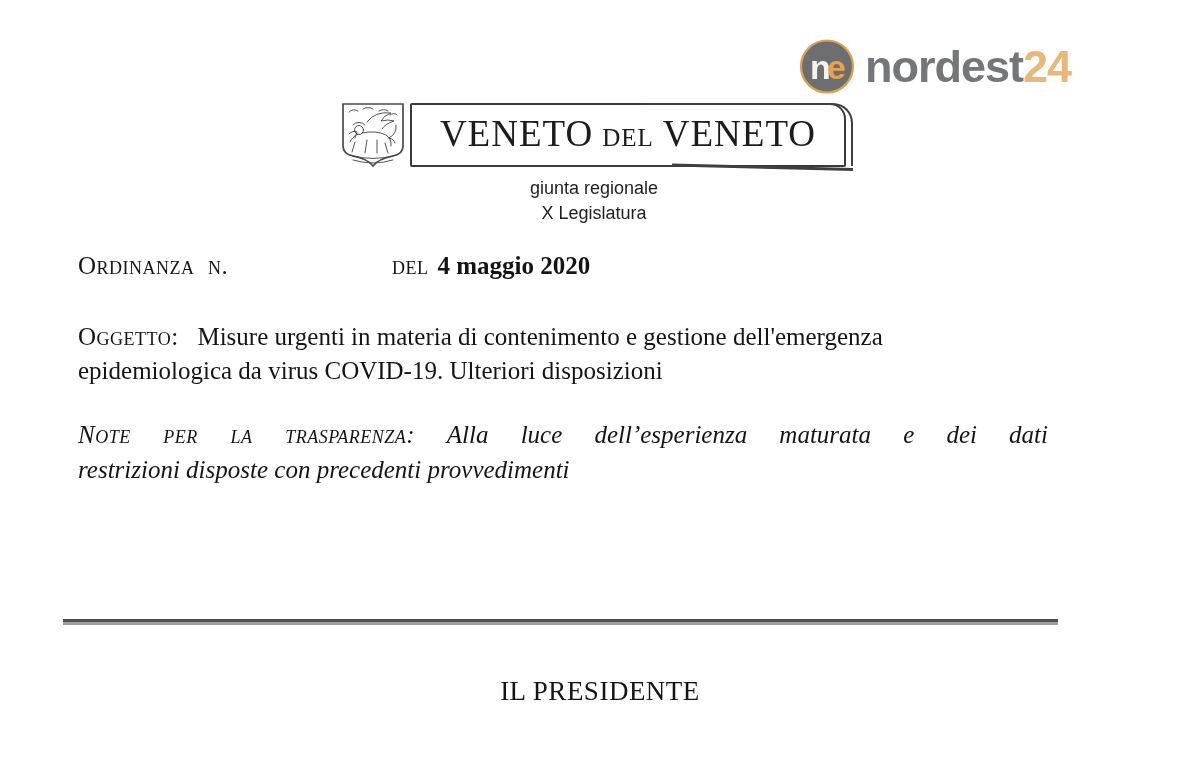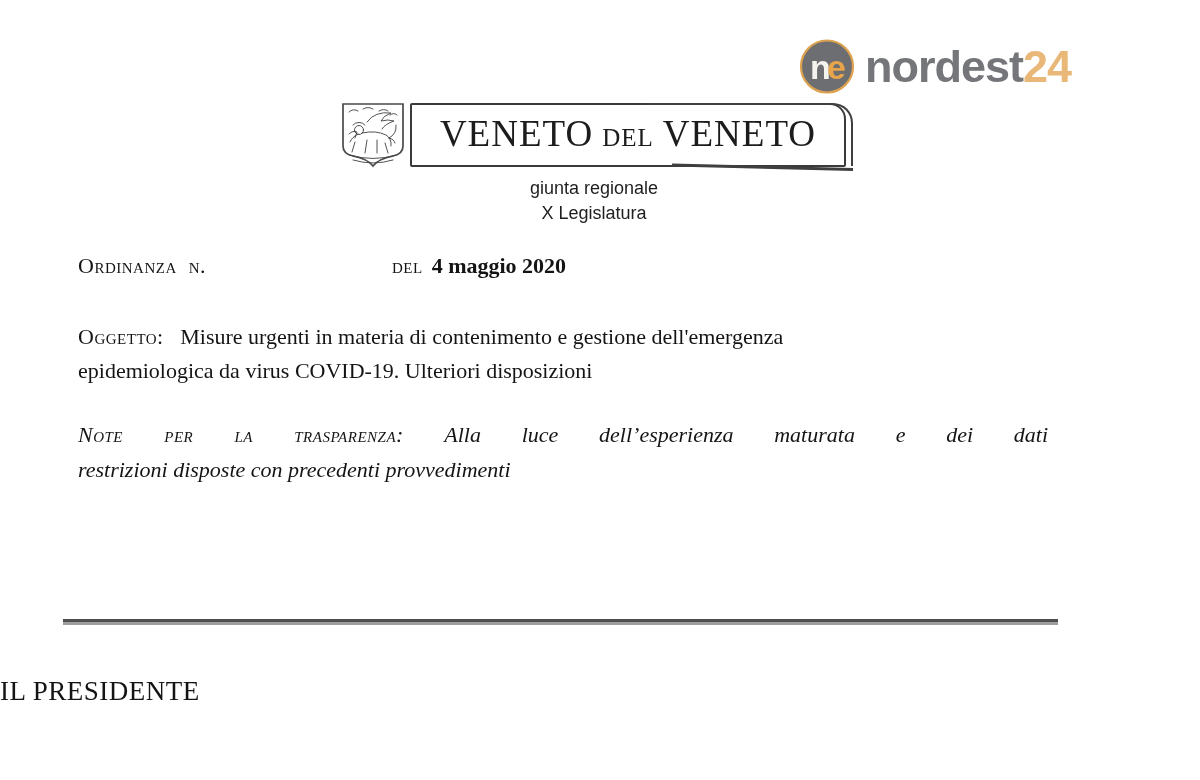--- a/index.html
+++ b/index.html
@@ -25,35 +25,35 @@
                 pointer-events:none; }
   .hbox-text { font-size:37px; letter-spacing:1px; color:#1c1c1c; white-space:nowrap;
                padding-bottom:3px; }
   .hbox-text .mid { font-size:25px; letter-spacing:1px; margin:0 9px; }
 
   .subhead { position:absolute; left:0; top:176px; width:1188px; text-align:center;
              font-family:Liberation Sans, sans-serif; font-size:18px; line-height:25px;
              color:#1e1e1e; }
 
   
-  .doc { position:absolute; left:78px; width:970px; font-size:22px; color:#141414; }
+  .doc { position:absolute; left:78px; width:970px; font-size:25px; color:#141414; }
   .sc  { font-variant:small-caps; letter-spacing:0.5px; }
   .ord { top:250px; line-height:32px; }
   .ord-label { display:inline-block; width:314px; font-variant:small-caps;
                letter-spacing:0.5px; white-space:pre; }
   .ord-date { font-weight:bold; margin-left:9px; }
   .subject { top:312px; line-height:34px;margin-top:8px; }
   .note    { top:418px; line-height:34.5px;font-style:italic; }
   .jl { text-align:justify; text-align-last:justify; }
   .pre { white-space:pre-wrap; }
 
   .rule { position:absolute; left:63px; top:619px; width:995px; height:2.5px;
           background:#4f4f4f; box-shadow:0 3px 0 #9e9e9e; }
 
-  .president { position:absolute; left:0; top:676px; width:1200px; 
+  .president { position:absolute; left:0; top:676px; width:1200px; text-align:center;
                font-size:27px; letter-spacing:0.5px; color:#141414; }
 </style>
 </head>
 <body>
 
 <div class="page">
 
   <div class="logo">
     <svg width="56" height="57" viewBox="0 0 56 57">
       <circle cx="28" cy="28.5" r="26" fill="#6d6e71" stroke="#dca24f" stroke-width="2.2"></circle>

